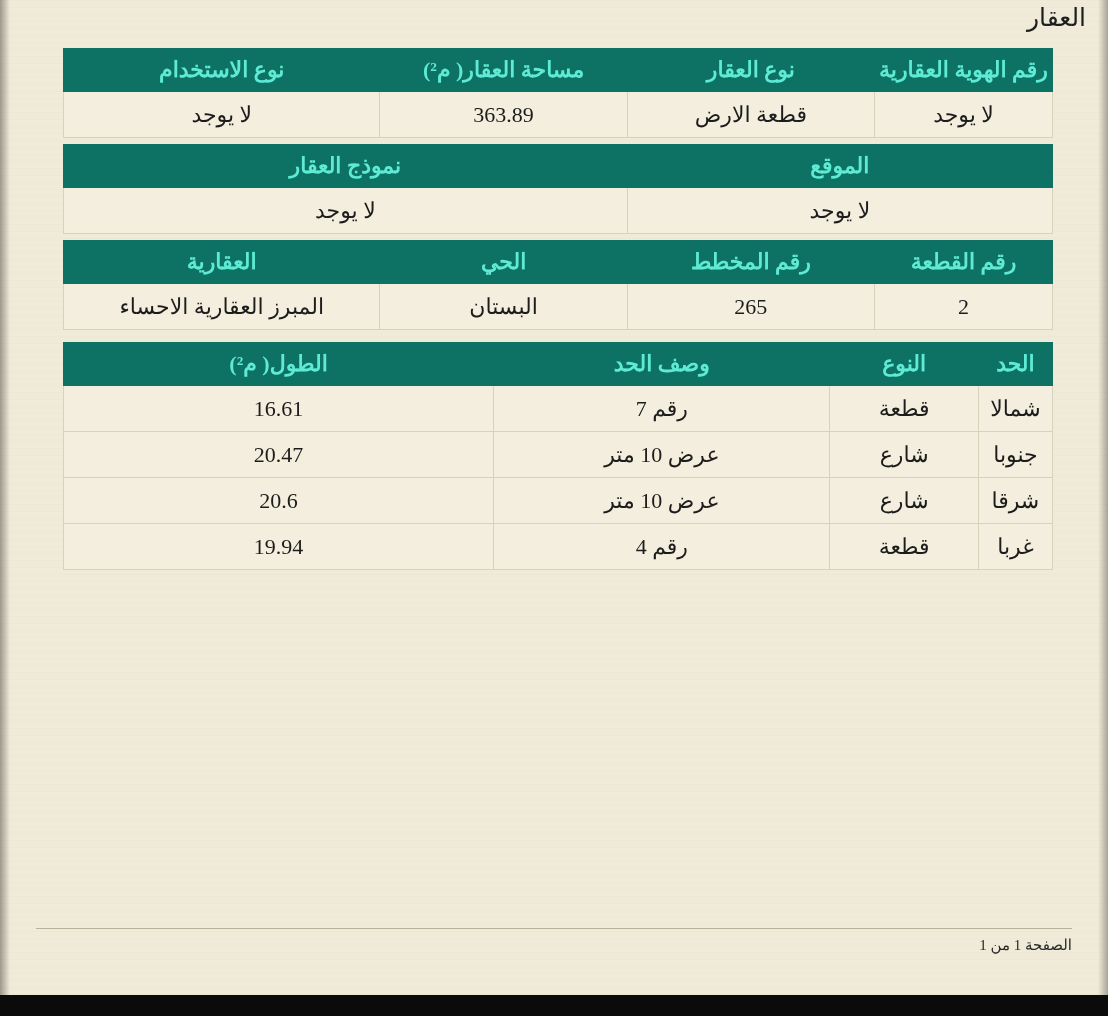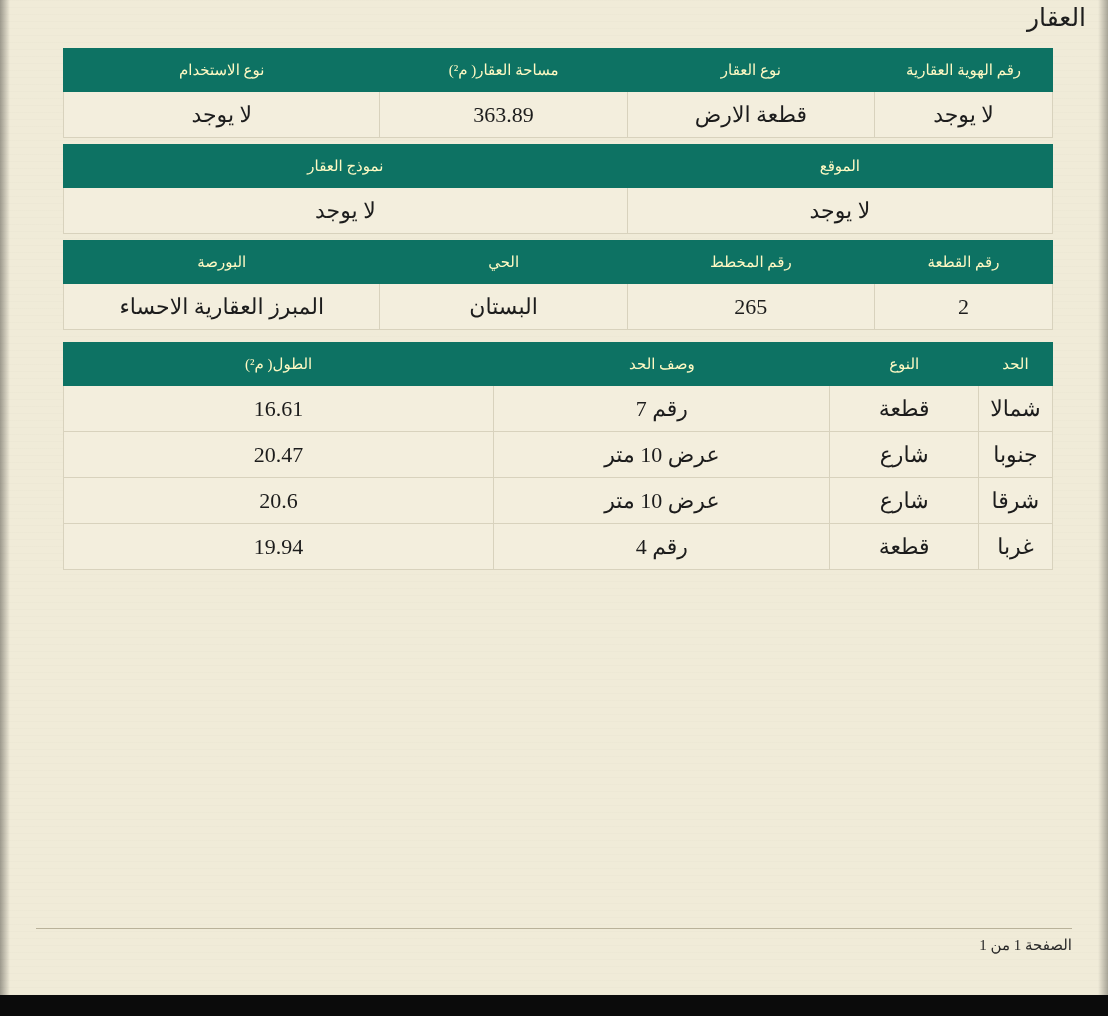--- a/index.html
+++ b/index.html
@@ -66,25 +66,25 @@
     table-layout: fixed;
   }
   table.grid td, table.grid th {
     border: 1px solid #d8d2bd;
     text-align: center;
     vertical-align: middle;
     font-weight: normal;
   }
   tr.head th {
     background: #0d7263;
-    color: #fef9c3;
-    font-size: 15px;
+    color: #5eead4;
+    font-size: 22px;
     height: 40px;
     border: 1px solid #0d7263;
-    font-weight: normal;
+    font-weight: bold;
   }
   tr.data td {
     background: #f3eedd;
     color: #1c1c1c;
     font-size: 22px;
     height: 43px;
   }
   tr.spacer td {
     border: none;
     background: transparent;
@@ -161,21 +161,21 @@
           <td colspan="2">لا يوجد</td>
           <td colspan="2">لا يوجد</td>
         </tr>
         <tr class="spacer">
             <td colspan="4"></td>
           </tr>
         <tr class="head">
           <th>رقم القطعة</th>
           <th>رقم المخطط</th>
           <th>الحي</th>
-          <th>البورصة</th>
+          <th>العقارية</th>
         </tr>
         <tr class="data">
           <td class="num">2</td>
           <td class="num">265</td>
           <td>البستان</td>
           <td>المبرز العقارية الاحساء</td>
         </tr>
       </tbody>
     </table>
   </div>

